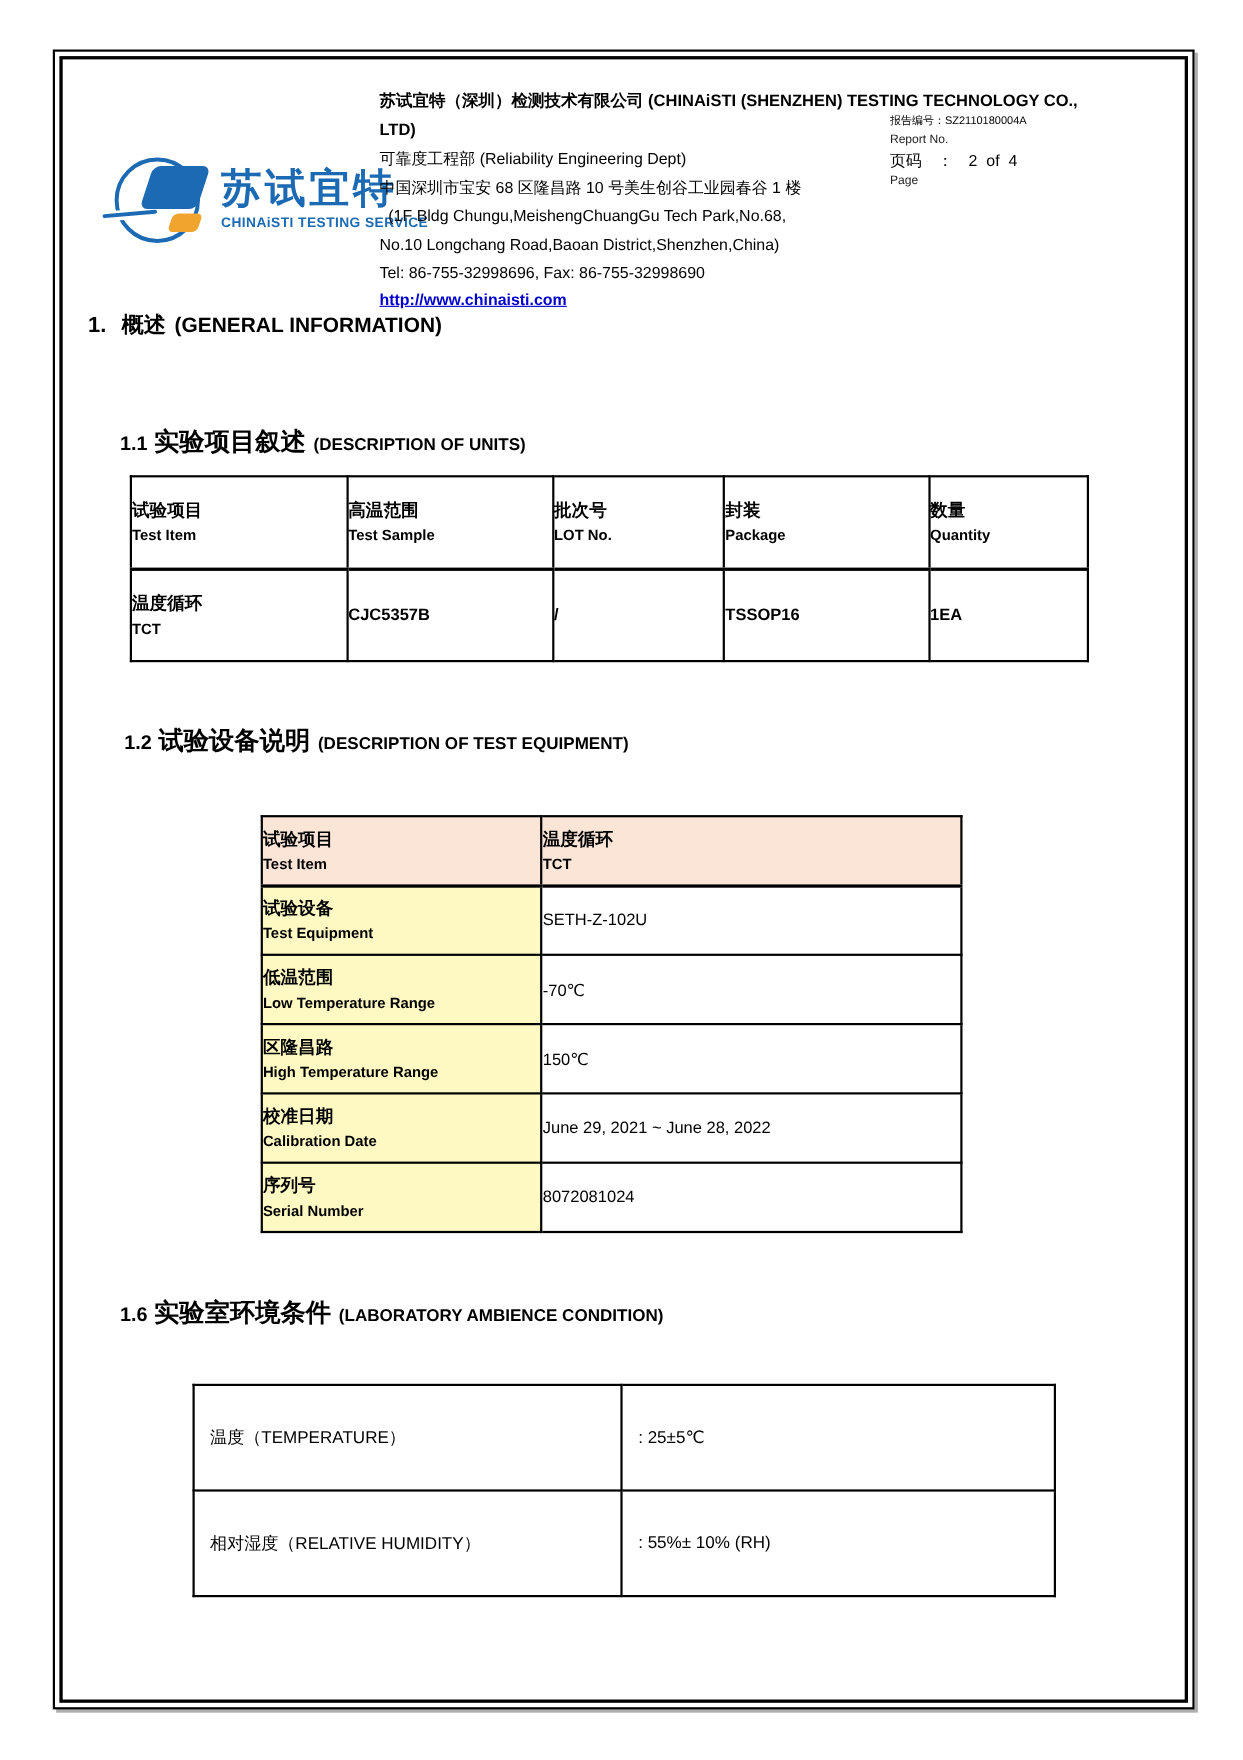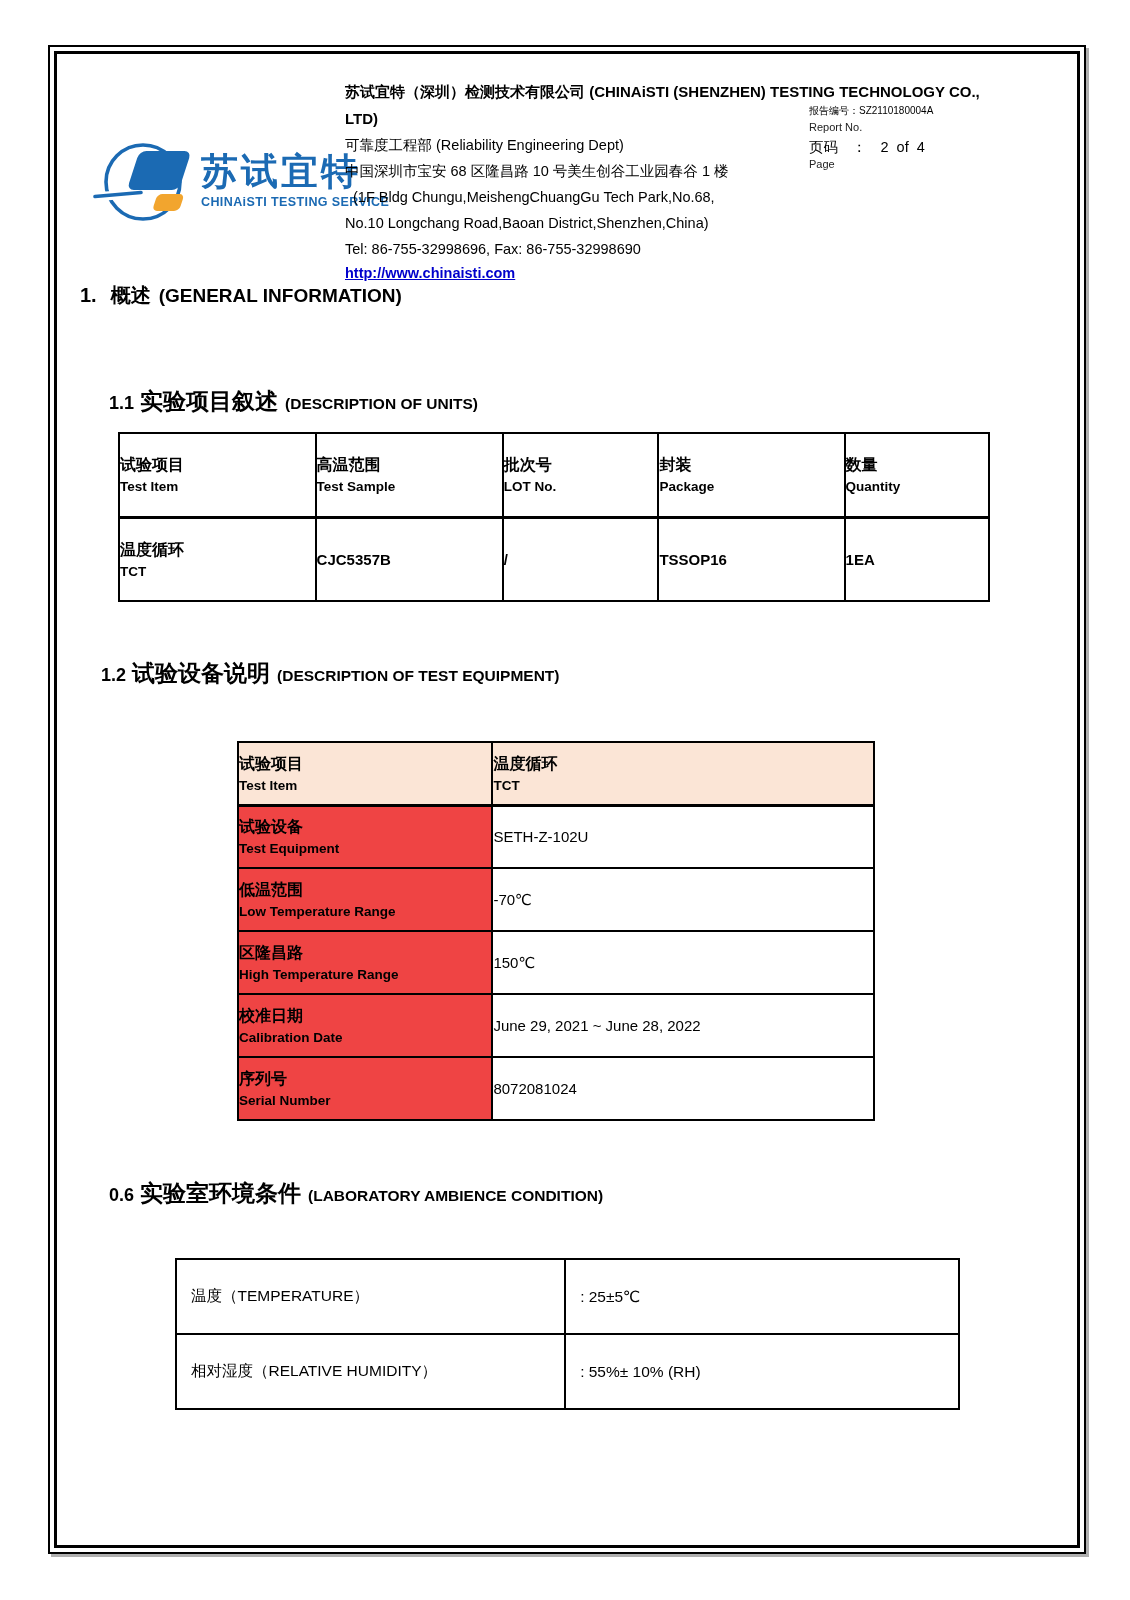--- a/index.html
+++ b/index.html
@@ -29,42 +29,42 @@
   
   .h1 { position:absolute; left:23px; top:228px; font-weight:bold; }
   .h1 .num { font-size:20px; margin-right:14px; }
   .h1 .cn { font-size:20px; margin-right:8px; }
   .h1 .en { font-size:19px; }
   .h2 { position:absolute; font-weight:bold; }
   .h2 .num { font-size:18px; margin-right:6px; }
   .h2 .cn { font-size:23px; margin-right:7px; }
   .h2 .en { font-size:15.5px; }
   .h2.s11 { left:52px; top:332px; }
-  .h2.s12 { left:44px; top:604px; }
+  .h2.s12 { left:56px; top:604px; }
   .h2.s13 { left:52px; top:1124px; }
 
   
   table { border-collapse:collapse; table-layout:fixed; }
   td { border:2px solid #000; vertical-align:middle; }
   .cell-cn { font-size:16px; font-weight:bold; line-height:24px; }
   .cell-en { font-size:13.5px; font-weight:bold; line-height:19px; }
   .cell-val { font-size:15px; font-weight:bold; }
   .cell-val-reg { font-size:15px; font-weight:normal; }
 
   .t-units { position:absolute; left:61px; top:378px; width:872px; }
   .t-units td { height:84px; }
   .t-units tr.hdr td { border-bottom-width:3px; }
 
   .t-equip { position:absolute; left:180px; top:687px; width:638px; }
   .t-equip td { height:63px; }
-  .t-equip td.lbl { background:#ef4444; }
+  .t-equip td.lbl { background:#fef9c3; }
   .t-equip tr.hdr td { background:#fbe5d6; border-bottom-width:3px; }
 
   .t-amb { position:absolute; left:118px; top:1204px; width:785px; }
-  .t-amb td { height:75px; text-align:left; padding-left:14px; font-size:15.5px; }
+  .t-amb td { height:96px; text-align:left; padding-left:14px; font-size:15.5px; }
 </style>
 </head>
 <body>
 
 <div class="page">
   <div class="frame-outer">
     <div class="frame-inner">
 
       <div class="logo">
         <svg width="100" height="92" viewBox="0 0 100 92">
@@ -202,21 +202,21 @@
           <td class="lbl">
                 <div class="cell-cn">序列号</div>
                 <div class="cell-en">Serial Number</div>
               </td>
           <td class="cell-val-reg">8072081024</td>
         </tr>
       </tbody>
         </table>
 
       <div class="h2 s13">
-        <span class="num">0.6</span><span class="cn">实验室环境条件</span><span class="en">(LABORATORY AMBIENCE CONDITION)</span>
+        <span class="num">1.6</span><span class="cn">实验室环境条件</span><span class="en">(LABORATORY AMBIENCE CONDITION)</span>
       </div>
 
       <table class="t-amb">
         <colgroup>
             <col style="width:49.7%">
             <col style="width:50.3%">
           </colgroup>
         <tbody>
             <tr>
           <td>温度（TEMPERATURE）</td>

